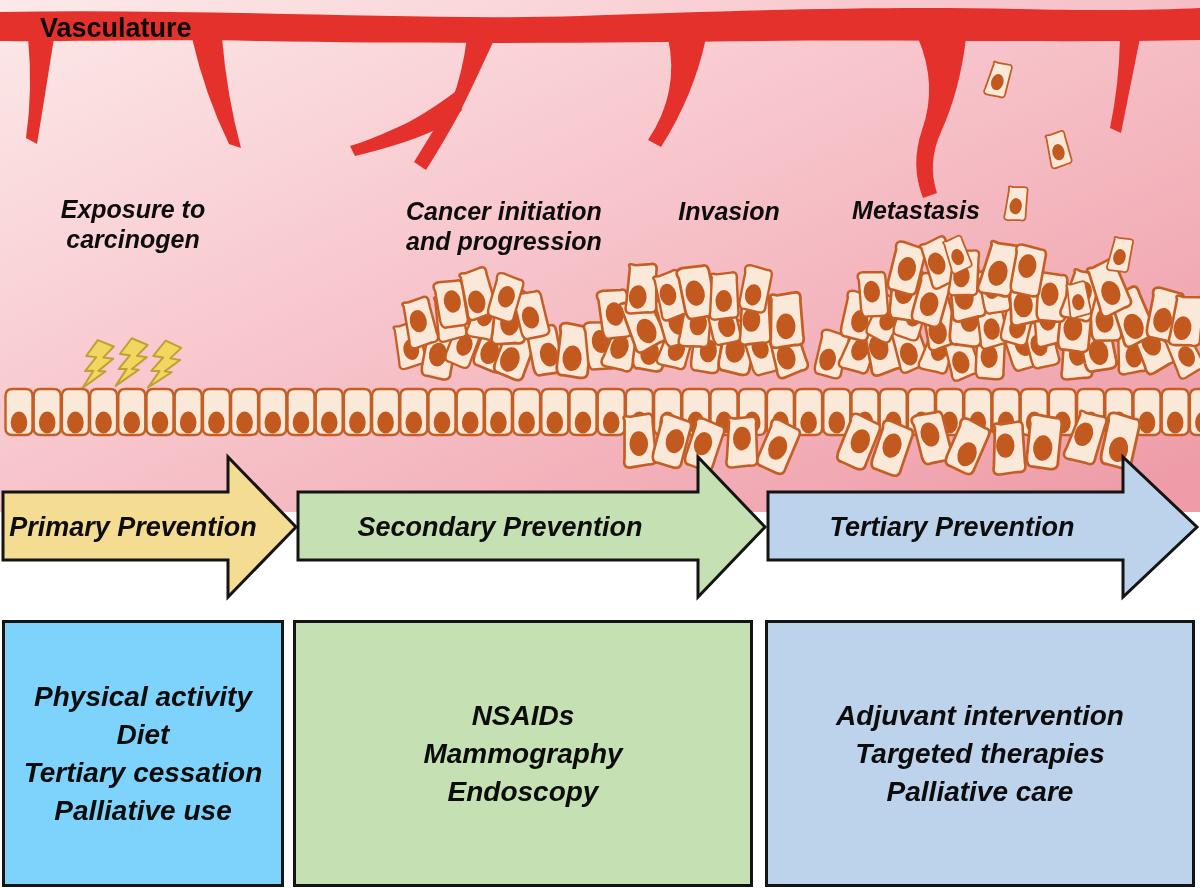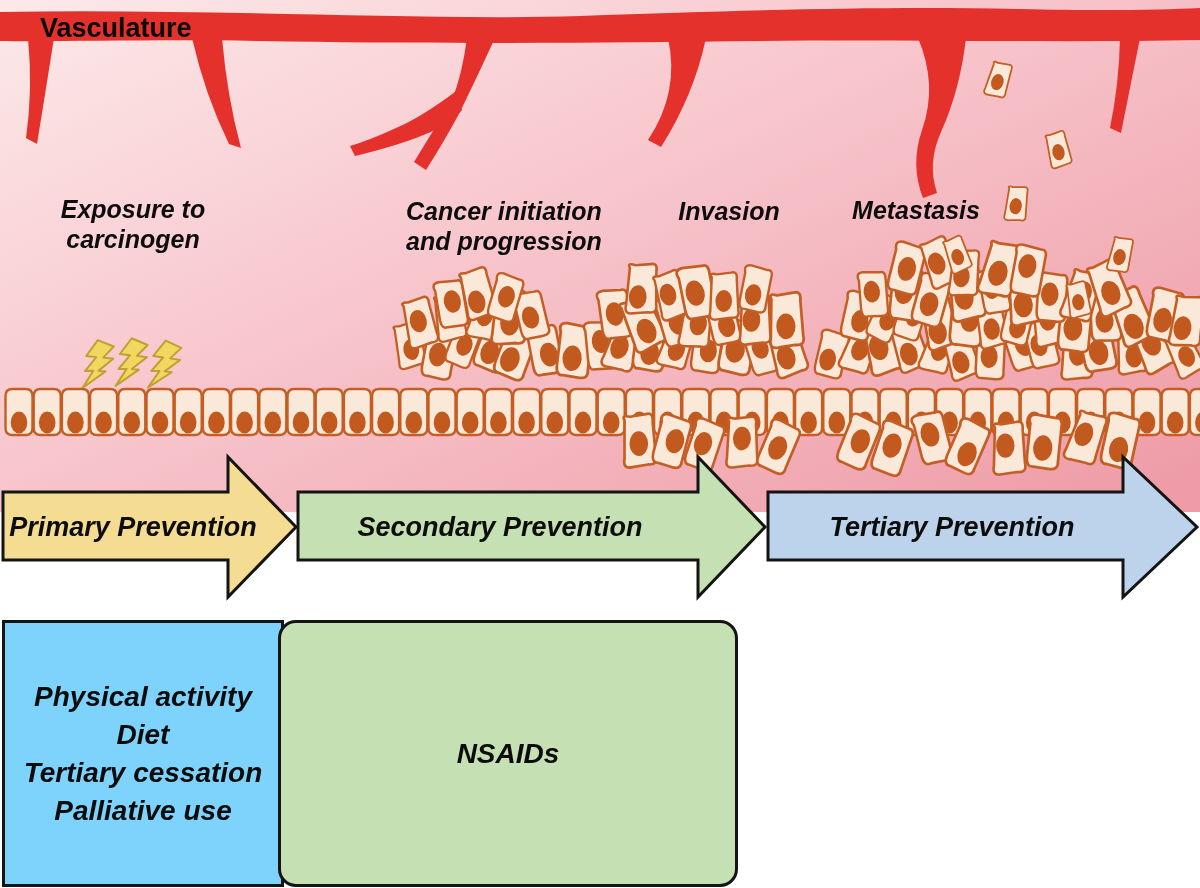--- a/index.html
+++ b/index.html
@@ -15,21 +15,21 @@
   .cell-body{fill:#FAE8D9;stroke:#C45E24;stroke-width:2.4;stroke-linejoin:round;}
   .cell-nucleus{fill:#C2591E;stroke:none;}
   .vessel{fill:#E5312B;stroke:none;}
   .bolt{fill:#F1D75F;stroke:#BFA133;stroke-width:2;stroke-linejoin:round;}
   .prev-arrow{stroke:#141414;stroke-width:3;stroke-linejoin:miter;}
   .box{position:absolute;top:620px;height:261px;border:3px solid #141414;
        display:flex;flex-direction:column;justify-content:center;align-items:center;
        text-align:center;color:#0c0c0c;
        font:bold italic 28px/38px "Liberation Sans",sans-serif;}
   .box-yellow{left:2px;width:276px;}
-  .box-green{left:278px;width:454px;border-radius:18px;}
+  .box-green{left:293px;width:454px;}
   .box-blue{left:765px;width:424px;}
 </style>
 </head>
 <body>
 
 <div class="canvas">
 
   <svg width="1200" height="615" viewBox="0 0 1200 615">
     <defs>
       <linearGradient id="bgGrad" x1="0" y1="0" x2="1" y2="0.9">
@@ -637,14 +637,21 @@
   </svg>
 
   <div class="box box-yellow" style="background-color: #7dd3fc;">
     <div>Physical activity</div>
     <div>Diet</div>
     <div>Tertiary cessation</div>
     <div>Palliative use</div>
   </div>
   <div class="box box-green" style="background-color: rgb(197, 224, 179);">
     <div>NSAIDs</div>
+    <div>Mammography</div>
+    <div>Endoscopy</div>
+  </div>
+  <div class="box box-blue" style="background-color: rgb(189, 211, 236);">
+    <div>Adjuvant intervention</div>
+    <div>Targeted therapies</div>
+    <div>Palliative care</div>
   </div>
 </div>
 
 </body></html>

